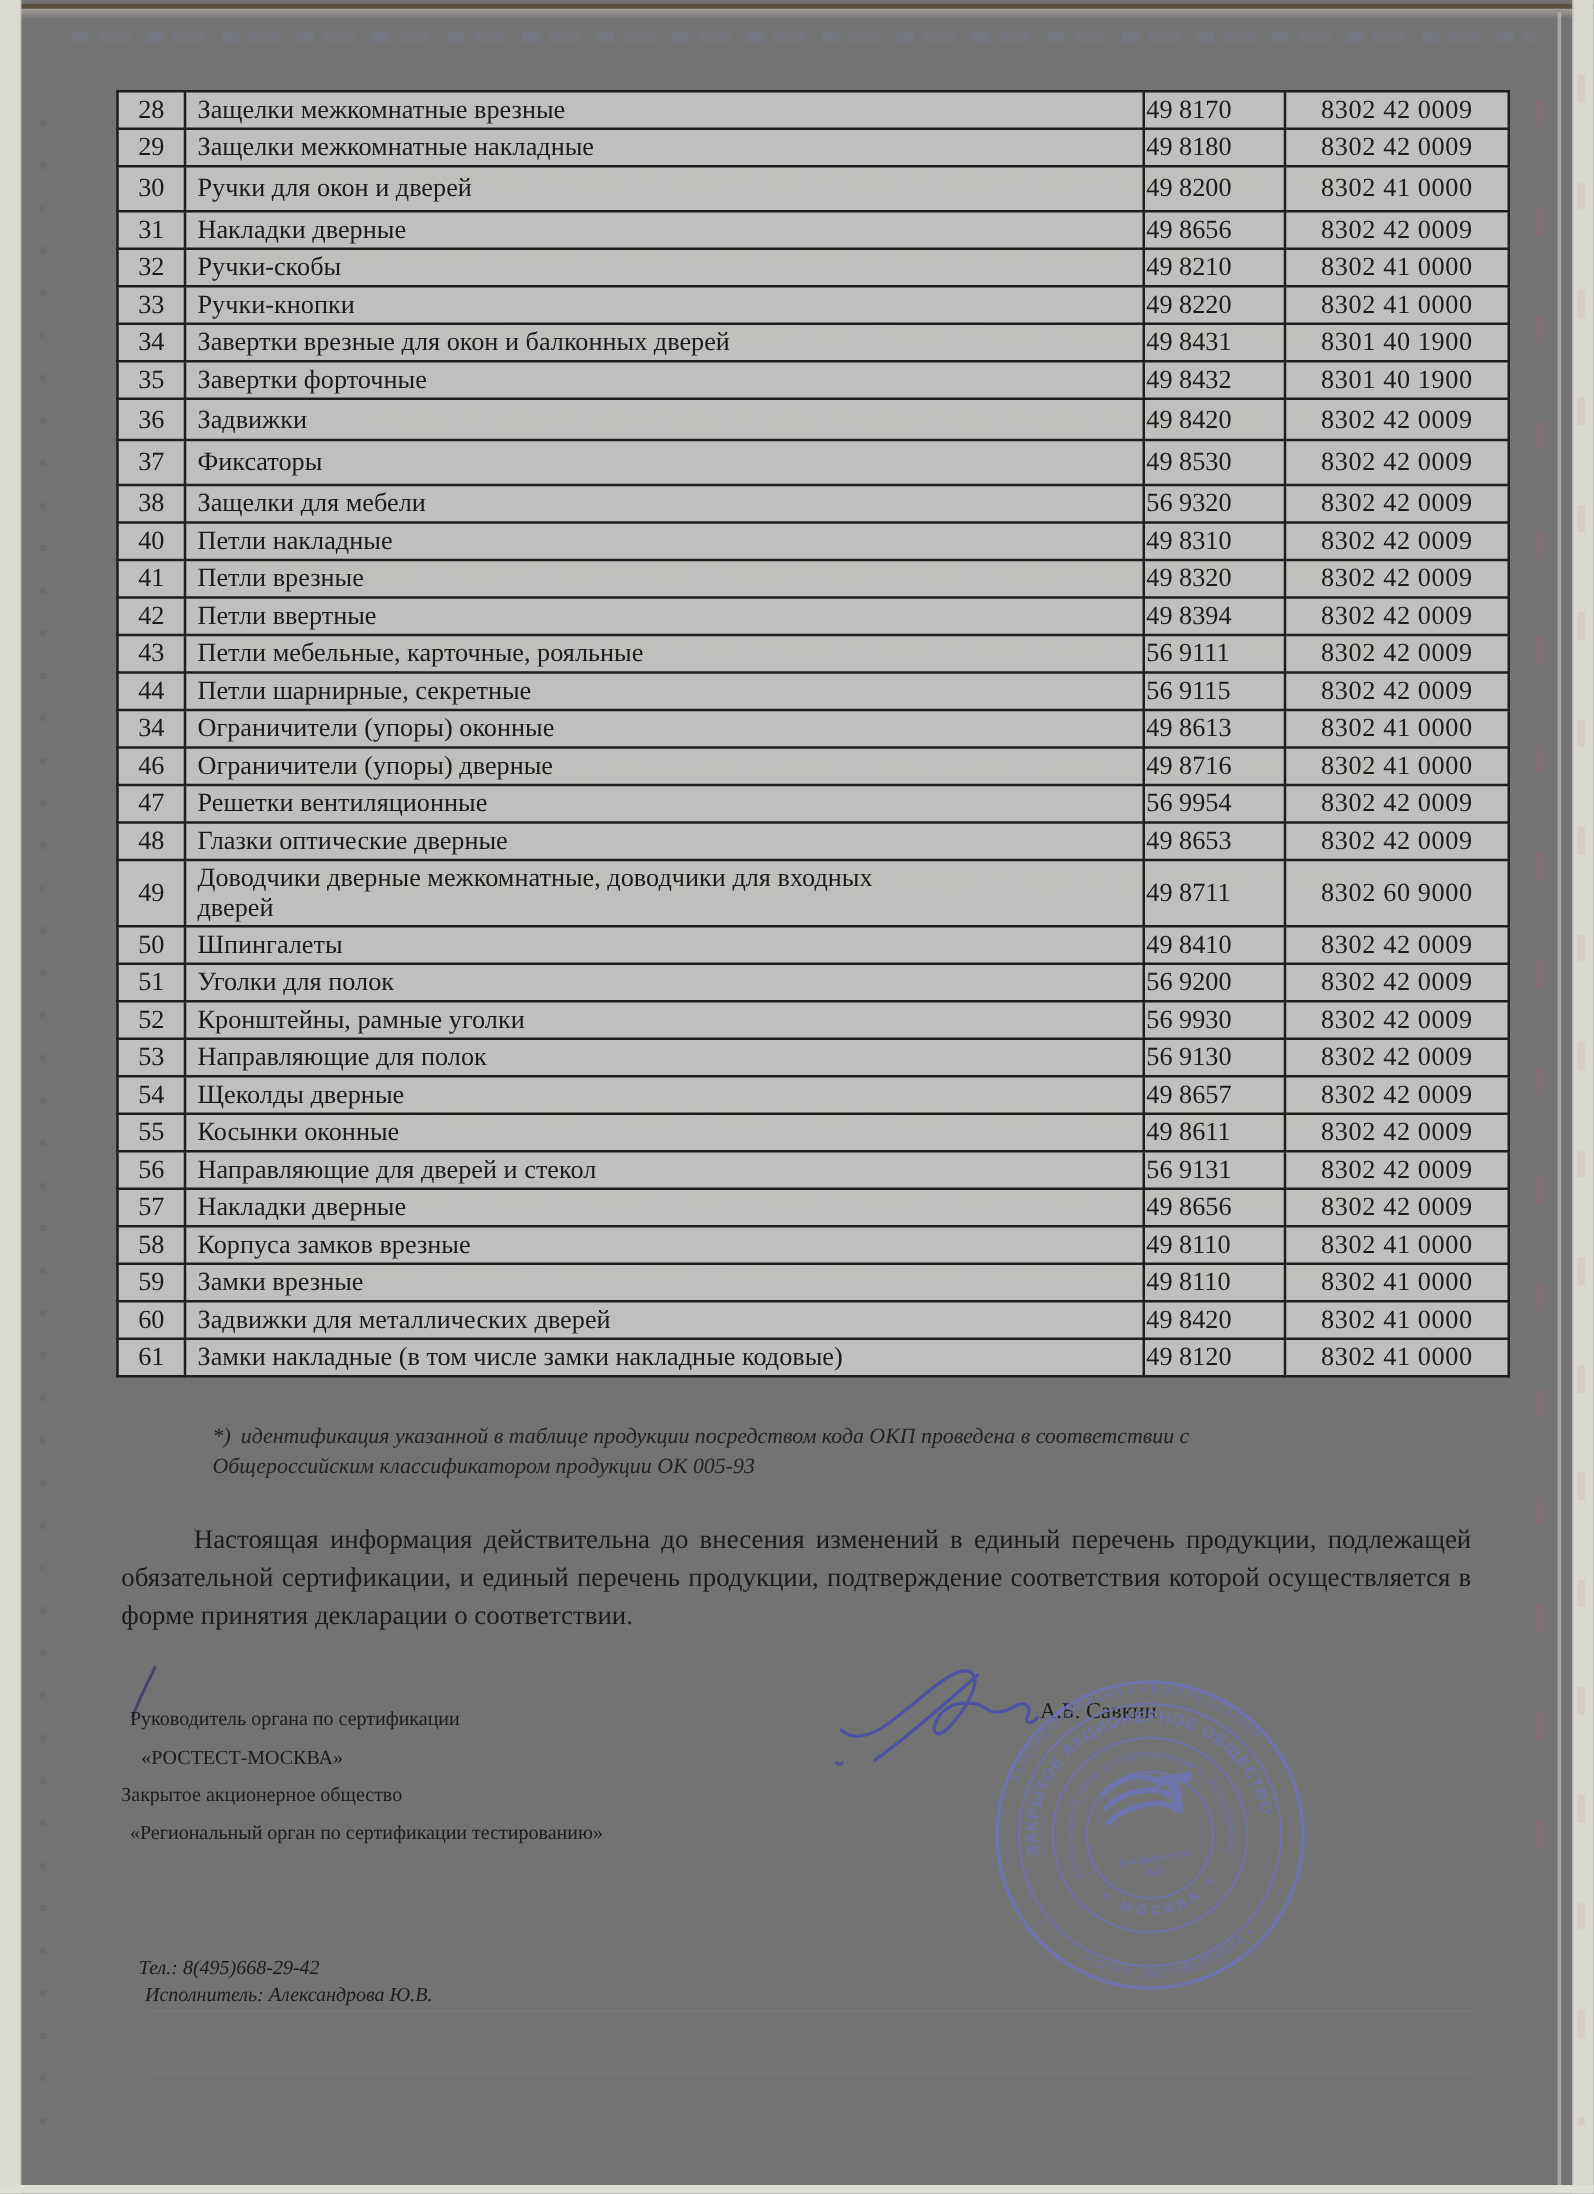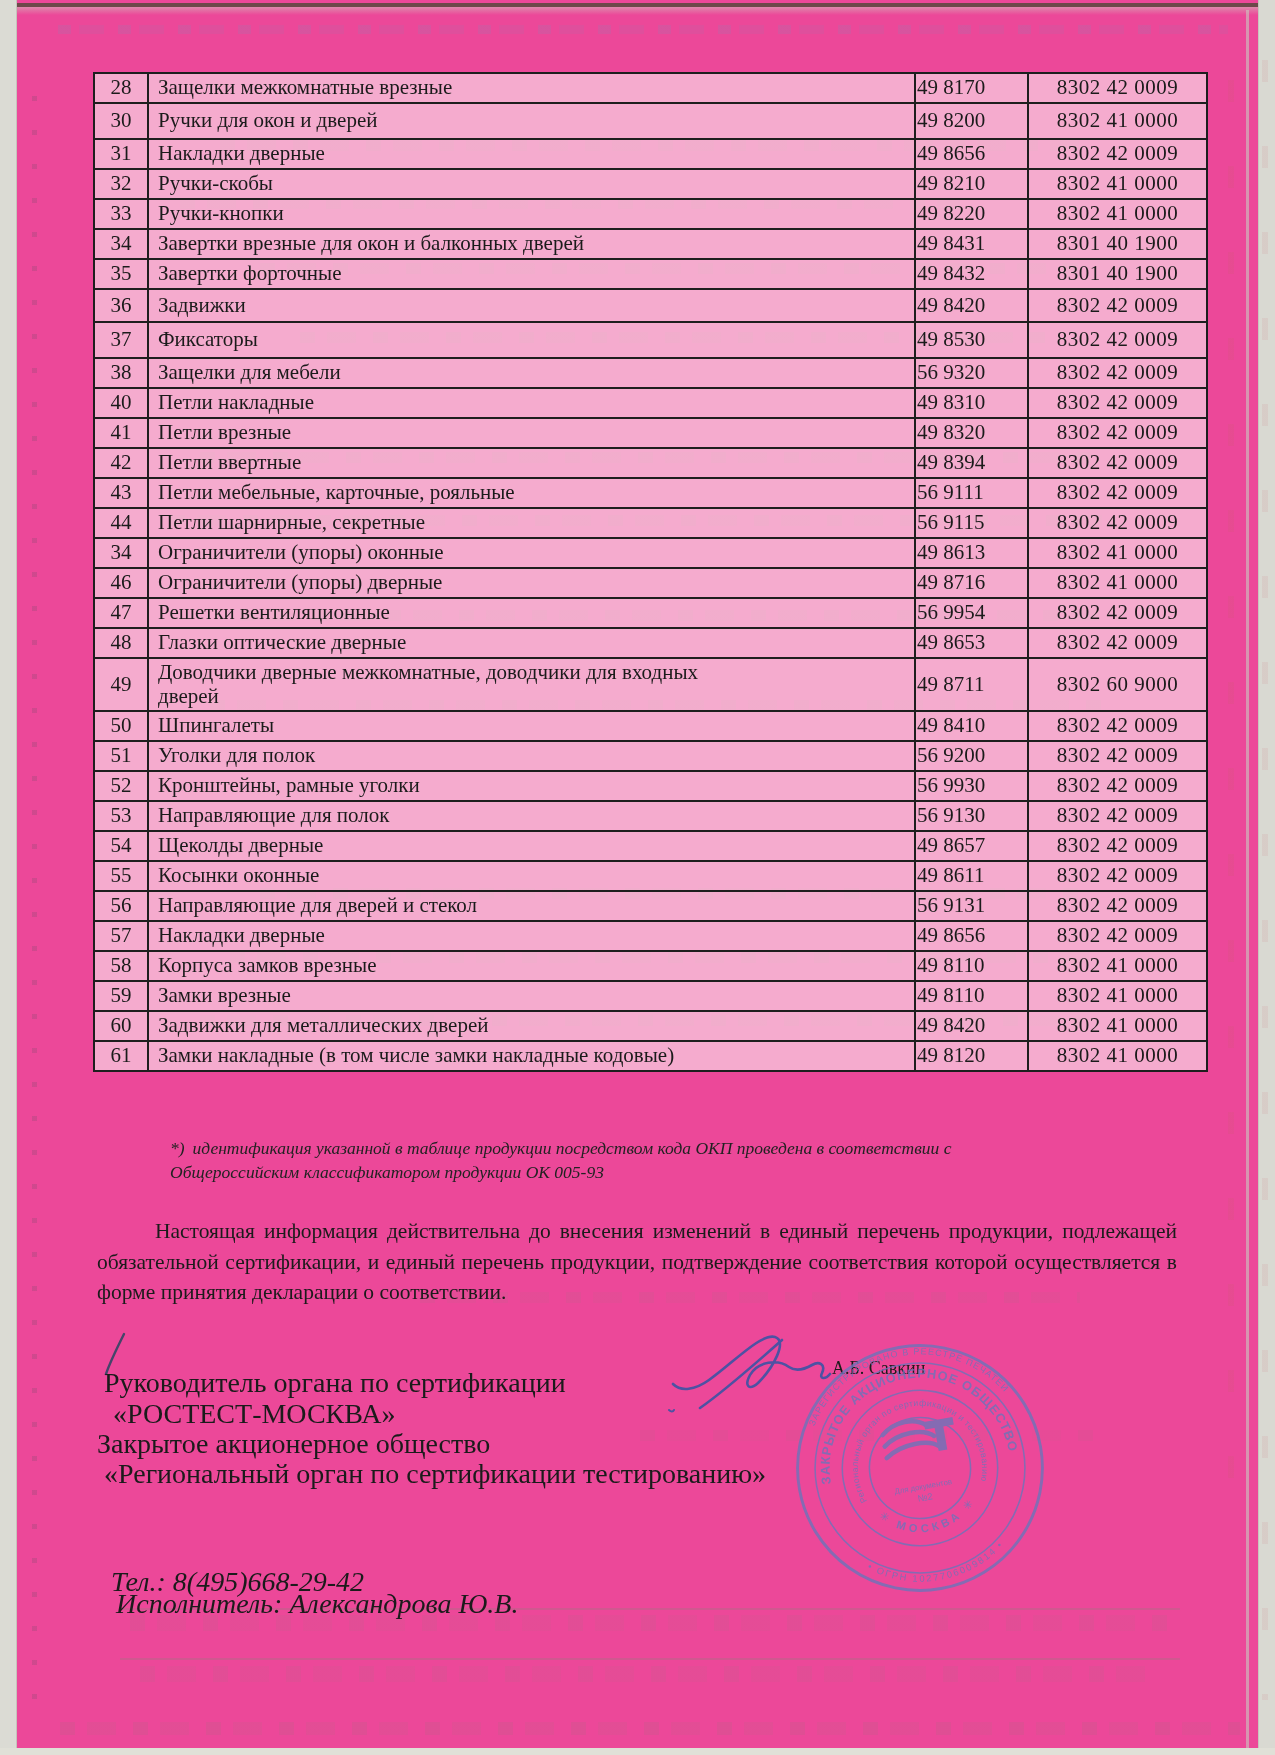--- a/index.html
+++ b/index.html
@@ -1,18 +1,18 @@
 <!DOCTYPE html>
 <html><head>
 <meta charset="utf-8">
 <style>
   html,body{margin:0;padding:0;background:#c9c9c2;}
   .page{
     position:relative;width:1275px;height:1755px;margin:0 auto;
-    background:#ec4899;overflow:hidden;
+    background:#737373;overflow:hidden;
     font-family:"Liberation Serif","DejaVu Serif",serif;color:#1b1b1b;
   }
   
   .edge-top{position:absolute;left:0;top:3px;width:1275px;height:4px;background:#57493c;opacity:.85;}
   .edge-top-soft{position:absolute;left:0;top:7px;width:1275px;height:8px;background:linear-gradient(#cfcabe,transparent);opacity:.5;}
   .edge-left{position:absolute;left:0;top:0;width:16px;height:1755px;background:#dbdbd4;border-right:1px solid #c4c4bb;}
   .edge-right{position:absolute;left:1258px;top:0;width:17px;height:1755px;background:#d9d9d2;border-left:1px solid #c6c6bd;}
   .edge-right-shadow{position:absolute;left:1246px;top:10px;width:3px;height:1740px;background:#c9c9c0;opacity:.6;}
   .edge-bottom{position:absolute;left:0;top:1748px;width:1275px;height:7px;background:#e0e0d7;}
   .tick-col{position:absolute;left:32px;top:70px;width:5px;height:1640px;opacity:.8;
@@ -44,21 +44,21 @@
     position:absolute;left:170px;top:1137px;width:915px;
     font-style:italic;font-size:17.5px;line-height:1.35;color:#222;
   }
   .footnote .mark{padding-right:8px;}
   
   .mainpara{
     position:absolute;left:97px;top:1216px;width:1080px;
     font-size:21.5px;line-height:30.5px;text-align:justify;text-indent:58px;
   }
   
-  .sigline{position:absolute;font-size:28px;white-space:nowrap;}
+  .sigline{position:absolute;font-size:16px;white-space:nowrap;}
   .sig-l1{left:104px;top:1367px;}
   .sig-l2{left:113px;top:1398px;}
   .sig-l3{left:97px;top:1428px;}
   .sig-l4{left:104px;top:1458px;}
   .signer-name{position:absolute;left:832px;top:1358px;font-size:18px;white-space:nowrap;}
   .exec-l1{left:116px;top:1588px;font-style:italic;}
   .exec-l2{left:111px;top:1566px;font-style:italic;}
   .pen-mark-svg{position:absolute;left:98px;top:1330px;}
   .signature-svg{position:absolute;left:655px;top:1320px;}
   .stamp-box{position:absolute;left:784px;top:1332px;width:272px;height:272px;opacity:.82;}
@@ -98,20 +98,26 @@
   <div class="bleed-line" style="left:120px;top:1658px;width:1060px;"></div>
   <div class="bleed" style="left:140px;top:1666px;width:1020px;height:16px;"></div>
   <div class="bleed" style="left:60px;top:1722px;width:1180px;height:13px;opacity:.75;"></div>
 
   <table class="products">
     <tbody>
         <tr>
           <td class="c-num">28</td>
           <td class="c-name">Защелки межкомнатные врезные</td>
           <td class="c-okp">49 8170</td>
+          <td class="c-tnved">8302 42 0009</td>
+        </tr>
+        <tr>
+          <td class="c-num">29</td>
+          <td class="c-name">Защелки межкомнатные накладные</td>
+          <td class="c-okp">49 8180</td>
           <td class="c-tnved">8302 42 0009</td>
         </tr>
         <tr style="height: 36px; margin-top: 24px;">
           <td class="c-num">30</td>
           <td class="c-name">Ручки для окон и дверей</td>
           <td class="c-okp">49 8200</td>
           <td class="c-tnved">8302 41 0000</td>
         </tr>
         <tr>
           <td class="c-num">31</td>

